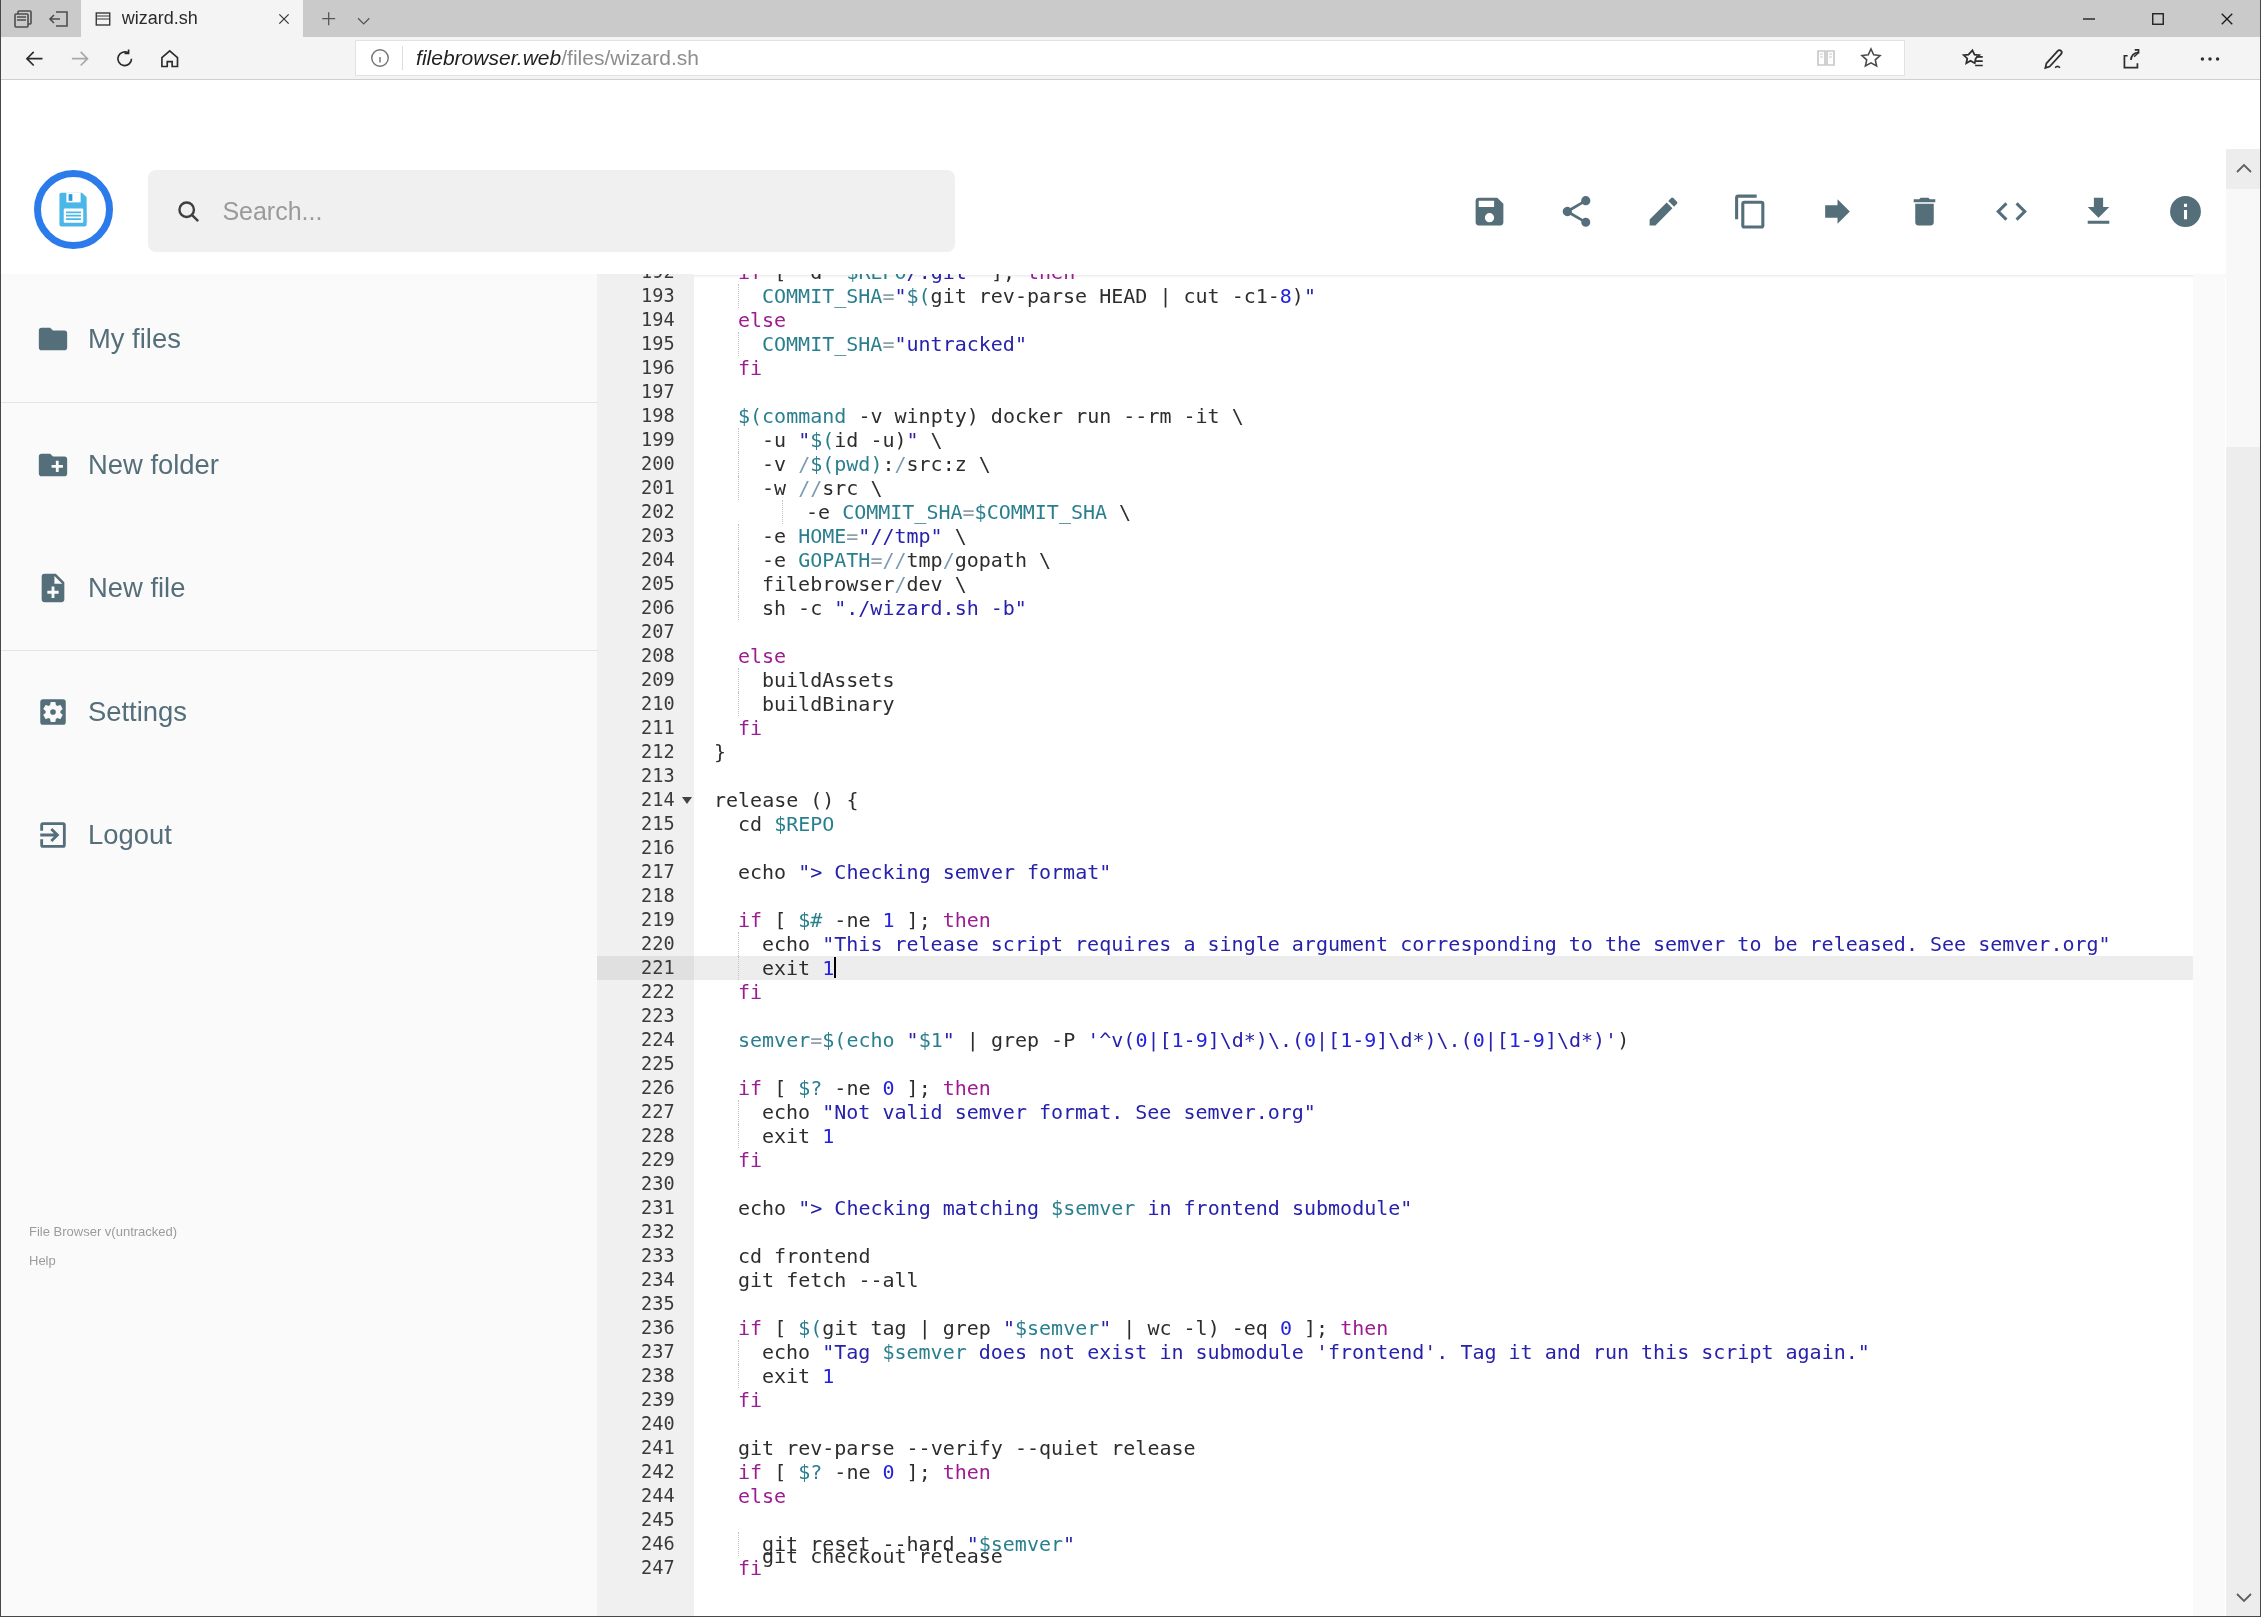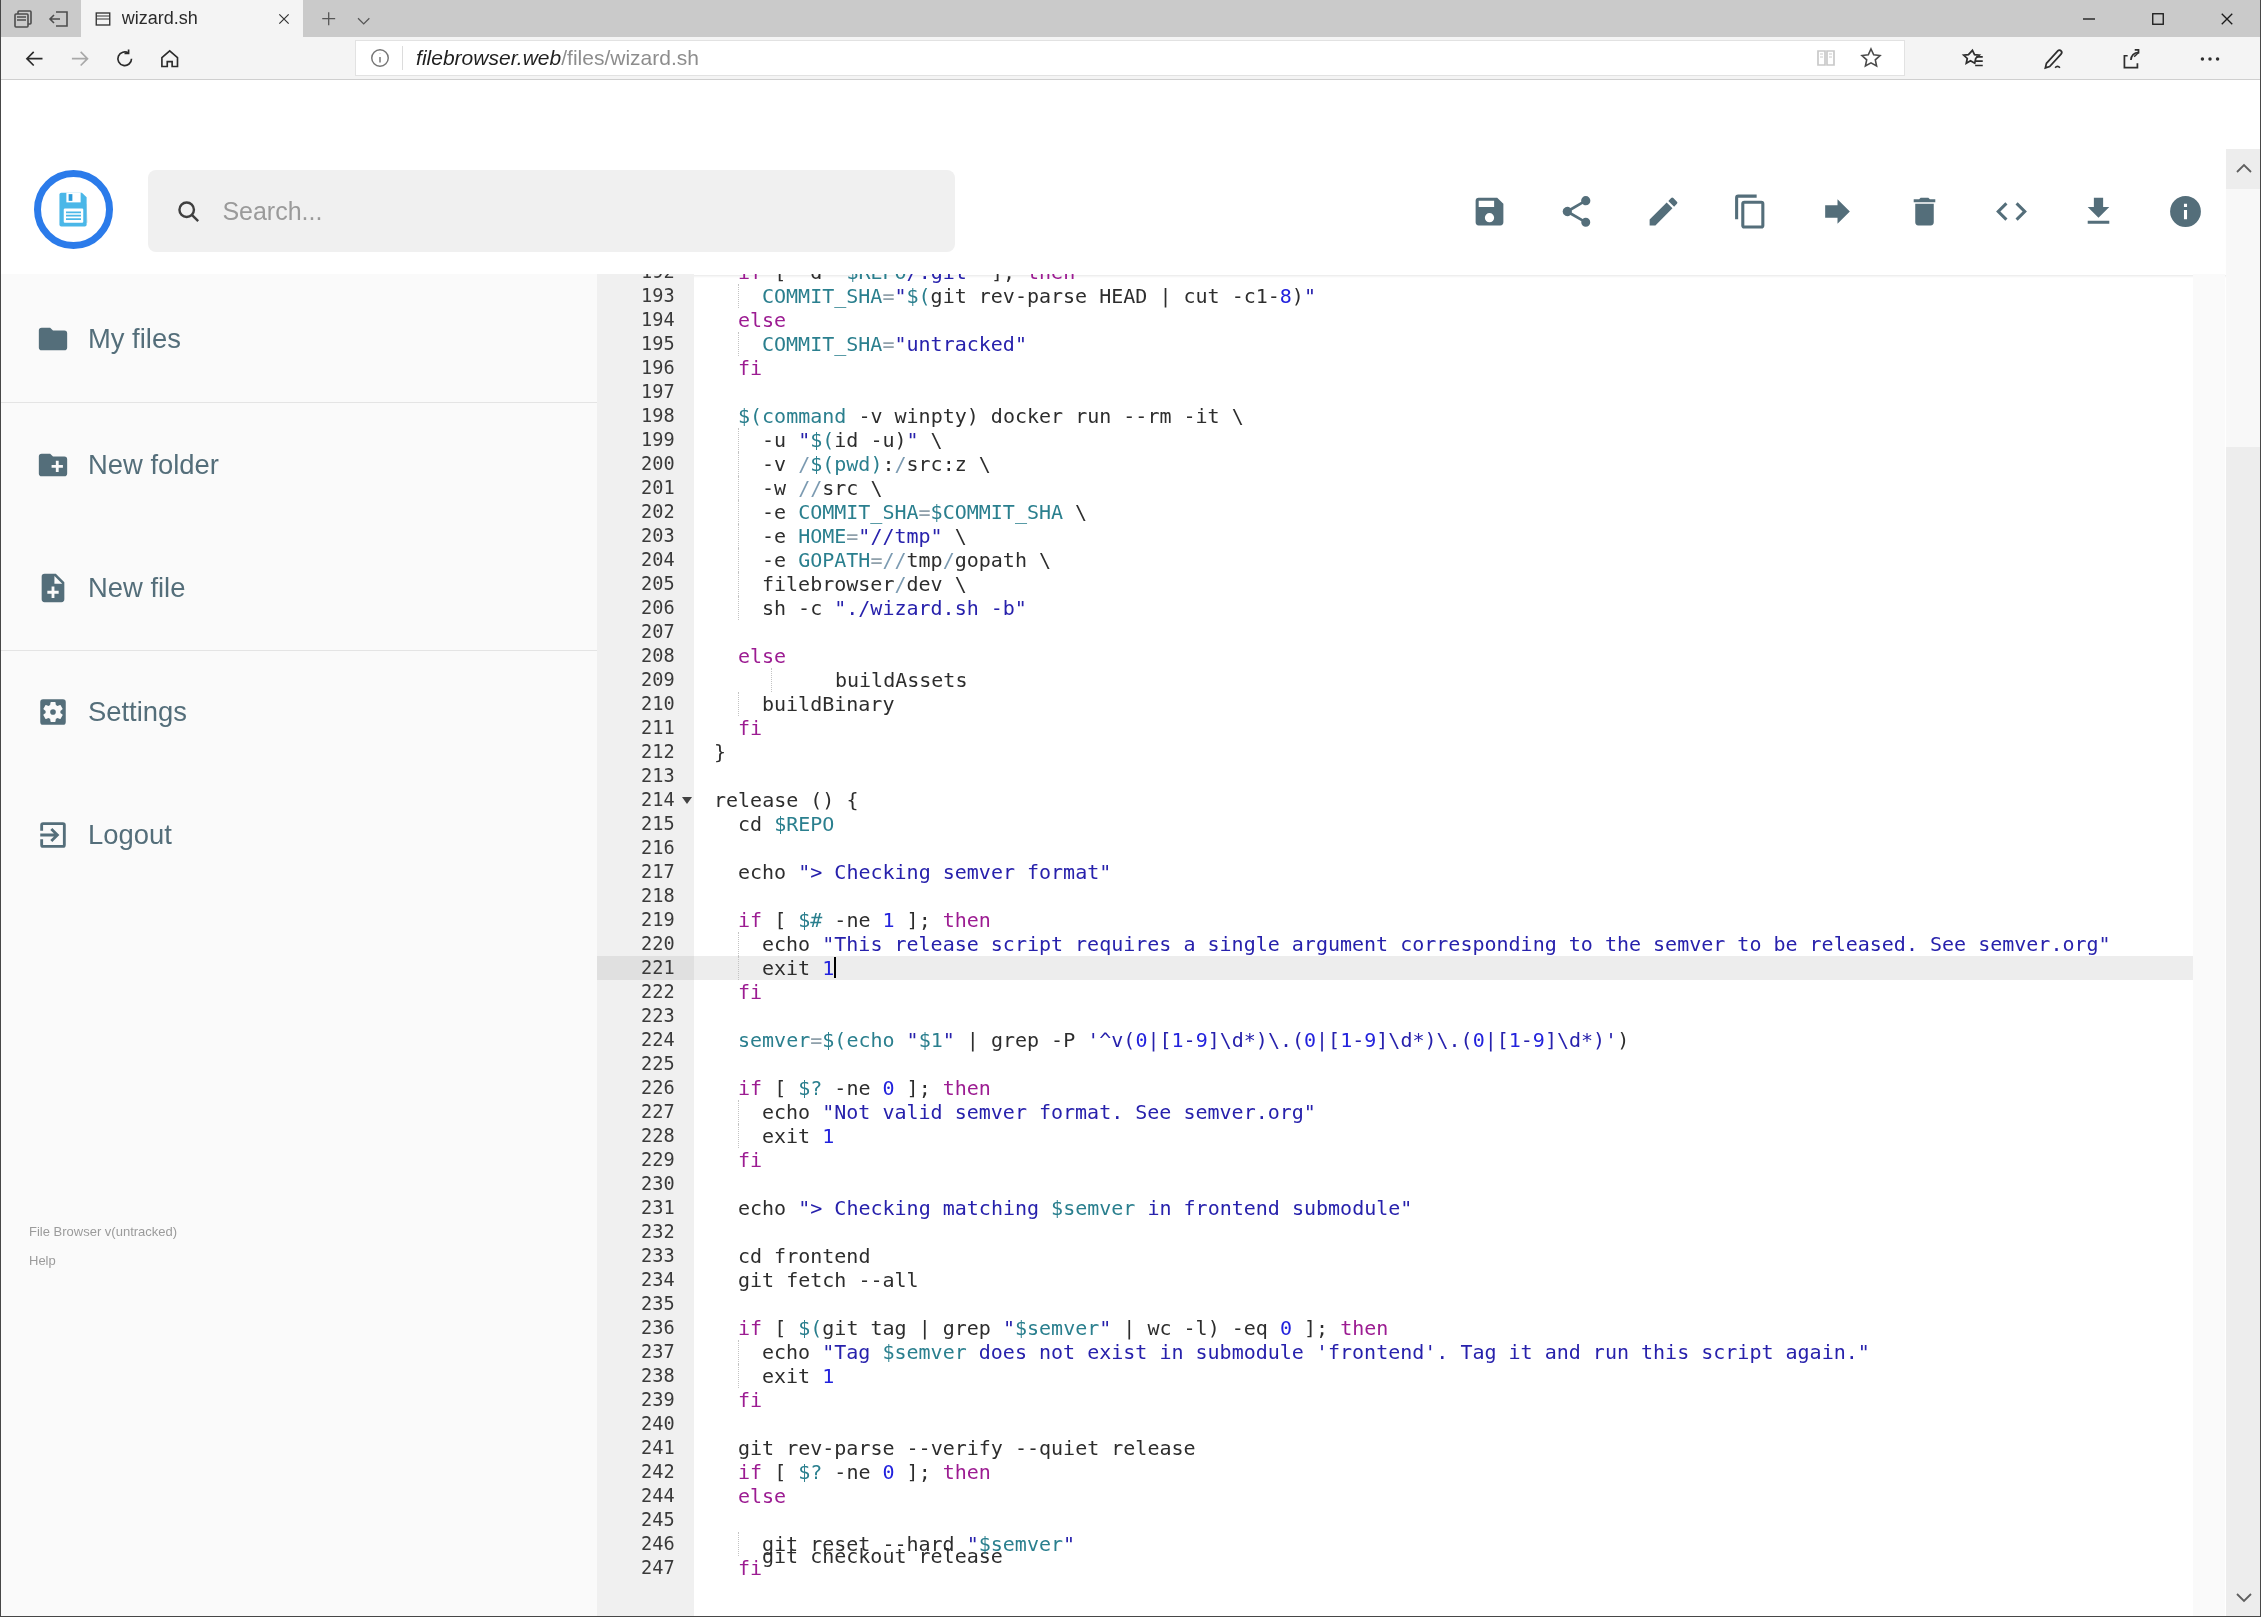--- a/index.html
+++ b/index.html
@@ -377,21 +377,21 @@
       <div class="cm-row">
         <div class="cm-gut">200</div>
         <div class="cm-code" style="padding-left: 68px;"><span class="guide" style="left: 44px;"></span><span class="tk-p">-v </span><span class="tk-sl">/</span><span class="tk-v">$(pwd)</span><span class="tk-p">:</span><span class="tk-sl">/</span><span class="tk-p">src:z \</span></div>
       </div>
       <div class="cm-row">
         <div class="cm-gut">201</div>
         <div class="cm-code" style="padding-left: 68px;"><span class="guide" style="left: 44px;"></span><span class="tk-p">-w </span><span class="tk-sl">//</span><span class="tk-p">src \</span></div>
       </div>
       <div class="cm-row">
         <div class="cm-gut">202</div>
-        <div class="cm-code" style="padding-left: 68px;"><span class="guide" style="left: 44px;"></span><span class="tk-p">-e </span><span class="tk-v">COMMIT_SHA</span><span class="tk-o">=</span><span class="tk-v">$COMMIT_SHA</span><span class="tk-p"> \</span></div>
+        <div class="cm-code" style="padding-left: 68px; margin-left: 44px;"><span class="guide" style="left: 44px;"></span><span class="tk-p">-e </span><span class="tk-v">COMMIT_SHA</span><span class="tk-o">=</span><span class="tk-v">$COMMIT_SHA</span><span class="tk-p"> \</span></div>
       </div>
       <div class="cm-row">
         <div class="cm-gut">203</div>
         <div class="cm-code" style="padding-left: 68px;"><span class="guide" style="left: 44px;"></span><span class="tk-p">-e </span><span class="tk-v">HOME</span><span class="tk-o">=</span><span class="tk-s">"//tmp"</span><span class="tk-p"> \</span></div>
       </div>
       <div class="cm-row">
         <div class="cm-gut">204</div>
         <div class="cm-code" style="padding-left: 68px;"><span class="guide" style="left: 44px;"></span><span class="tk-p">-e </span><span class="tk-v">GOPATH</span><span class="tk-o">=</span><span class="tk-sl">//</span><span class="tk-p">tmp</span><span class="tk-sl">/</span><span class="tk-p">gopath \</span></div>
       </div>
       <div class="cm-row">
@@ -405,21 +405,21 @@
       <div class="cm-row">
         <div class="cm-gut">207</div>
         <div class="cm-code" style="padding-left: 20px;"></div>
       </div>
       <div class="cm-row">
         <div class="cm-gut">208</div>
         <div class="cm-code" style="padding-left: 44px;"><span class="tk-k">else</span></div>
       </div>
       <div class="cm-row">
         <div class="cm-gut">209</div>
-        <div class="cm-code" style="padding-left: 108px; margin-left: 33px;"><span class="guide" style="left: 44px;"></span><span class="tk-p">buildAssets</span></div>
+        <div class="cm-code" style="padding-left: 68px;"><span class="guide" style="left: 44px;"></span><span class="tk-p">buildAssets</span></div>
       </div>
       <div class="cm-row">
         <div class="cm-gut">210</div>
         <div class="cm-code" style="padding-left: 68px;"><span class="guide" style="left: 44px;"></span><span class="tk-p">buildBinary</span></div>
       </div>
       <div class="cm-row">
         <div class="cm-gut">211</div>
         <div class="cm-code" style="padding-left: 44px;"><span class="tk-k">fi</span></div>
       </div>
       <div class="cm-row">

